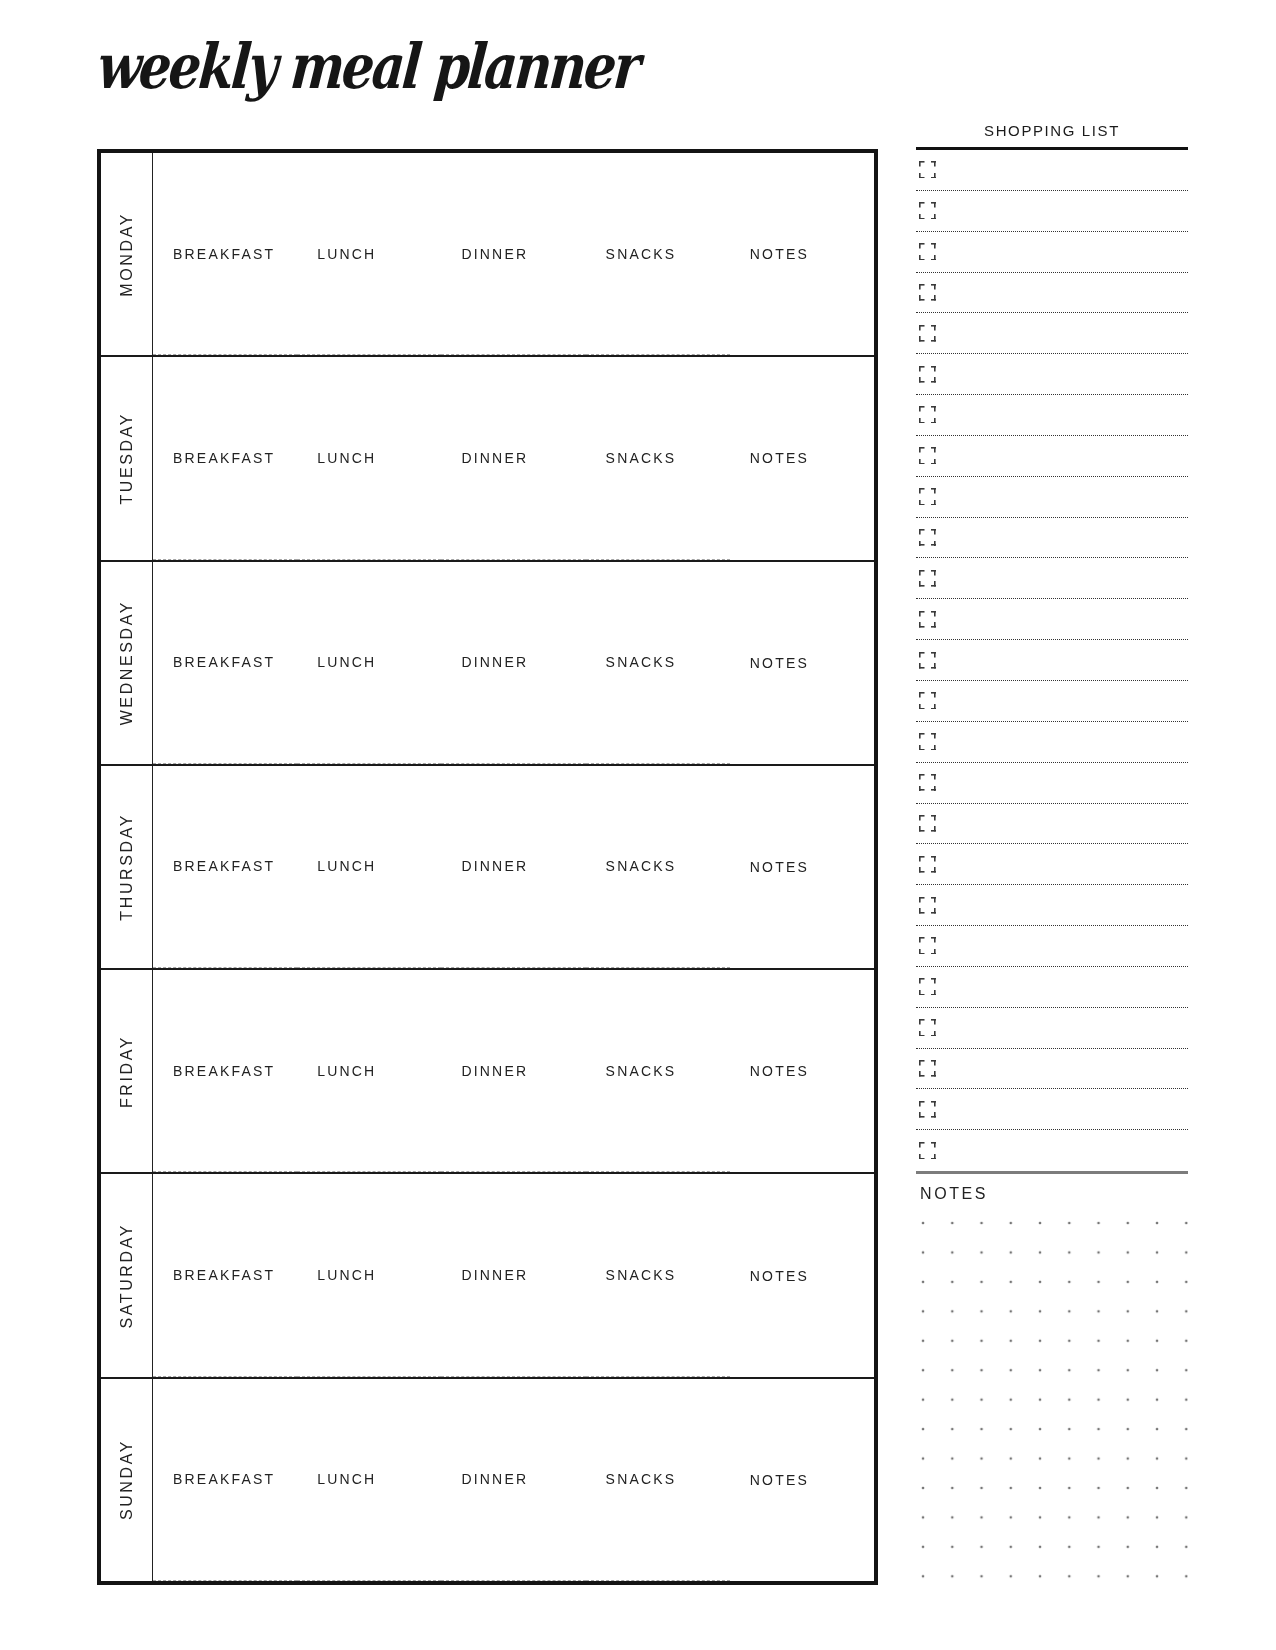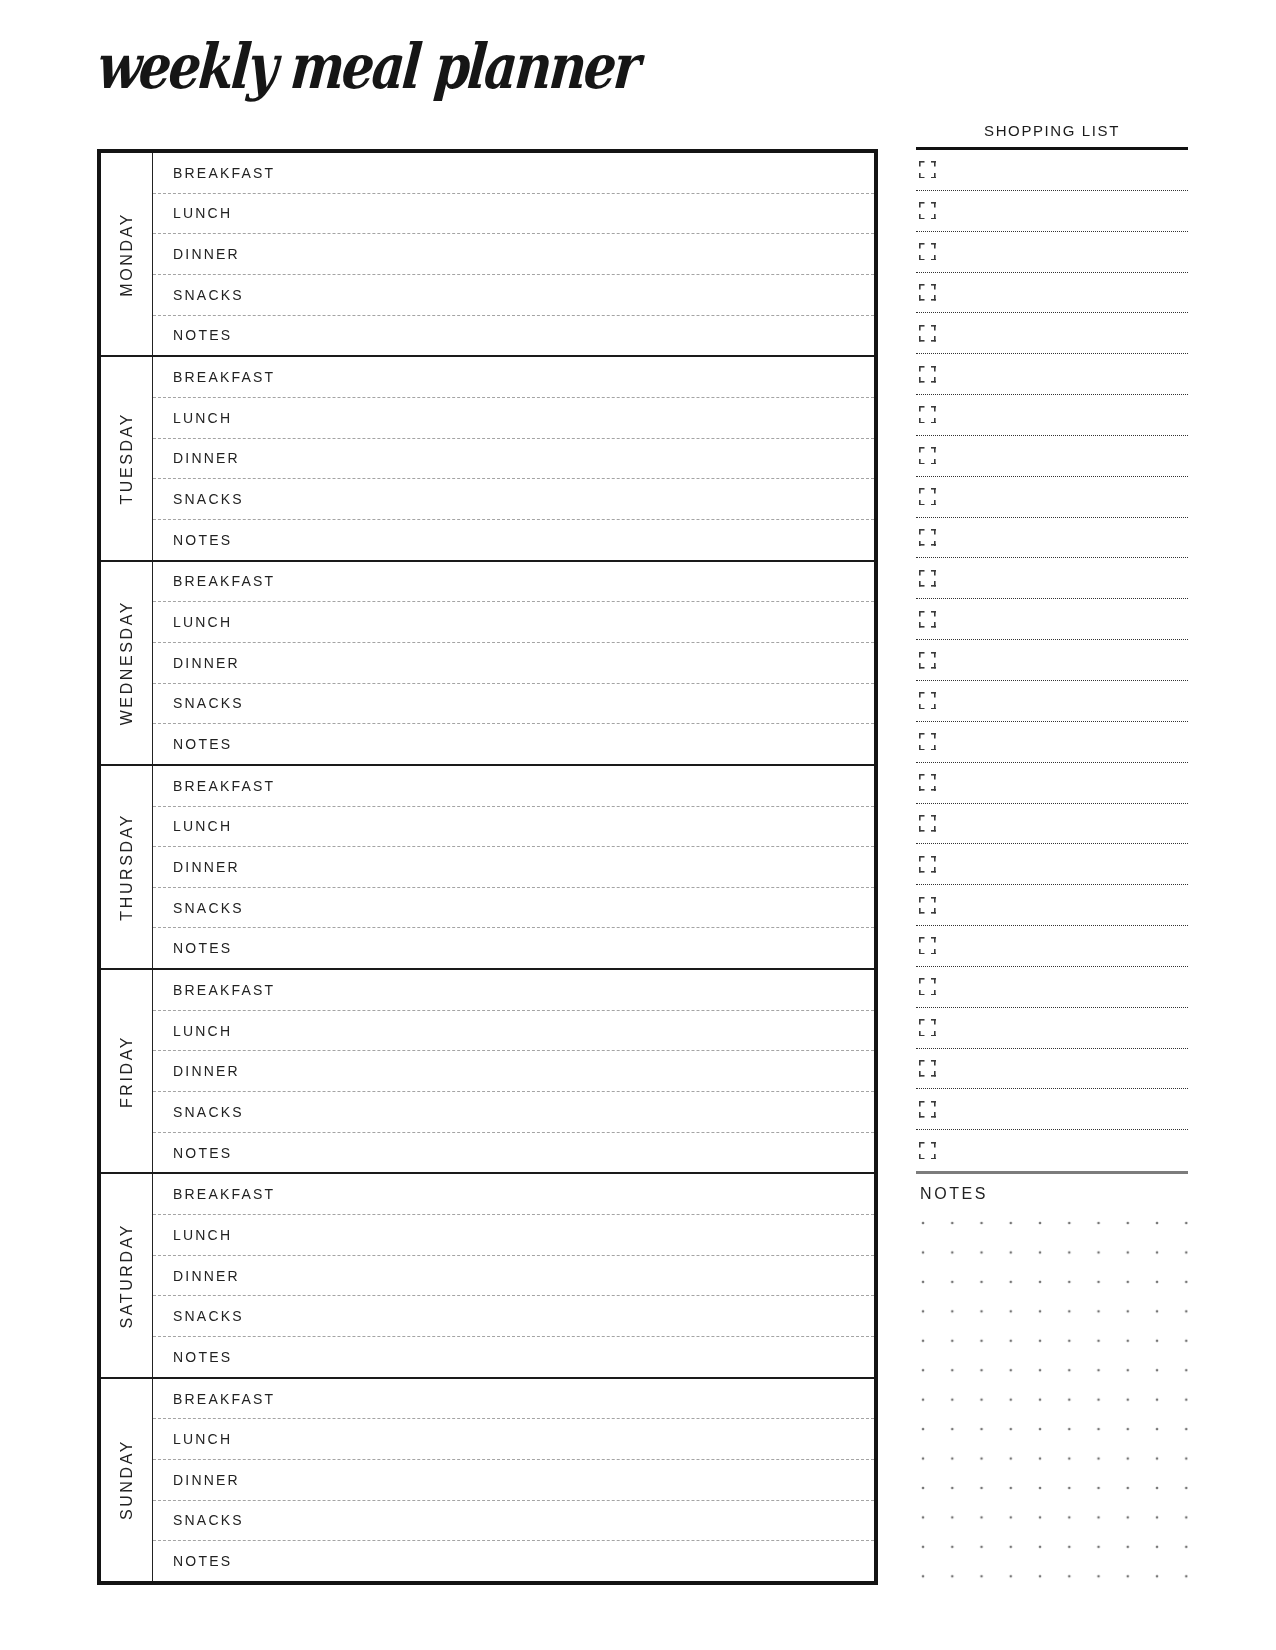--- a/index.html
+++ b/index.html
@@ -60,21 +60,21 @@
     writing-mode: vertical-rl;
     transform: rotate(180deg);
     font-size: 16px;
     letter-spacing: 2.6px;
     color: #222222;
     font-weight: 400;
   }
   .meals {
     flex: 1;
     display: flex;
-    flex-direction: column;
+    flex-direction: row;
     min-width: 0;
   }
   .meal-row {
     flex: 1;
     display: flex;
     align-items: center;
     padding-left: 20px;
     border-bottom: 1.5px dashed #a4a4a4;
   }
   .meal-row:last-child { border-bottom: none; }

